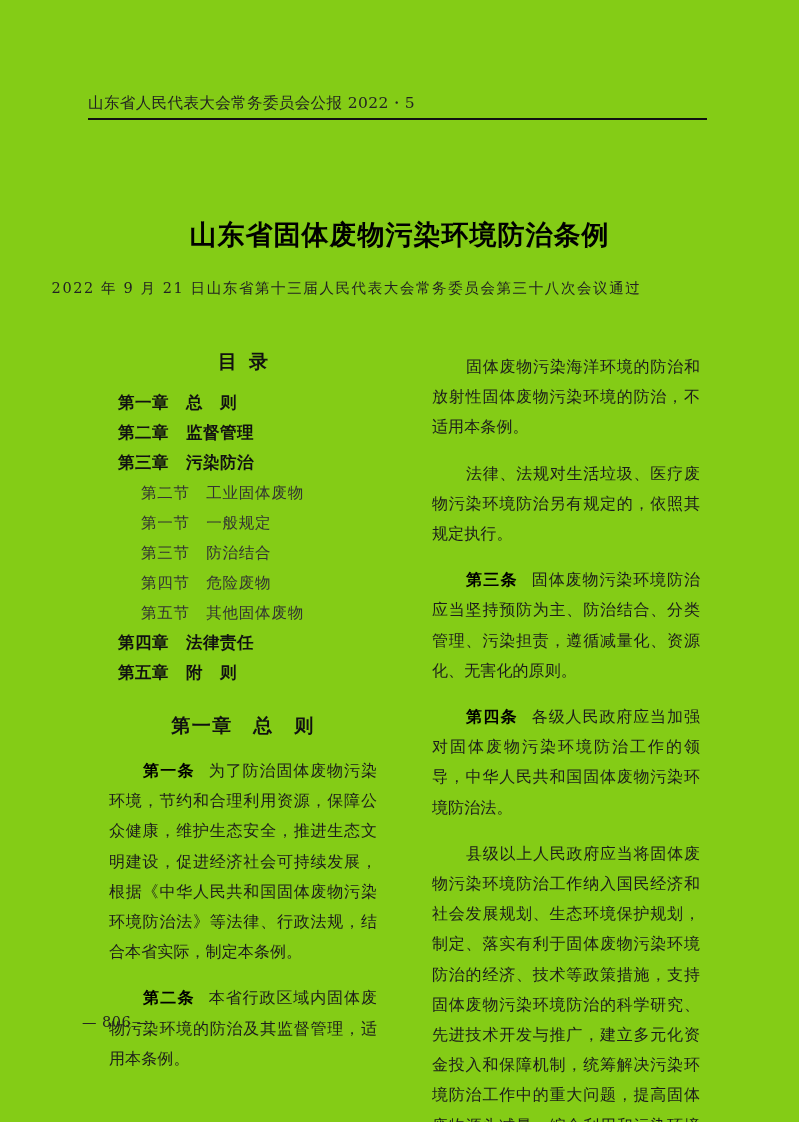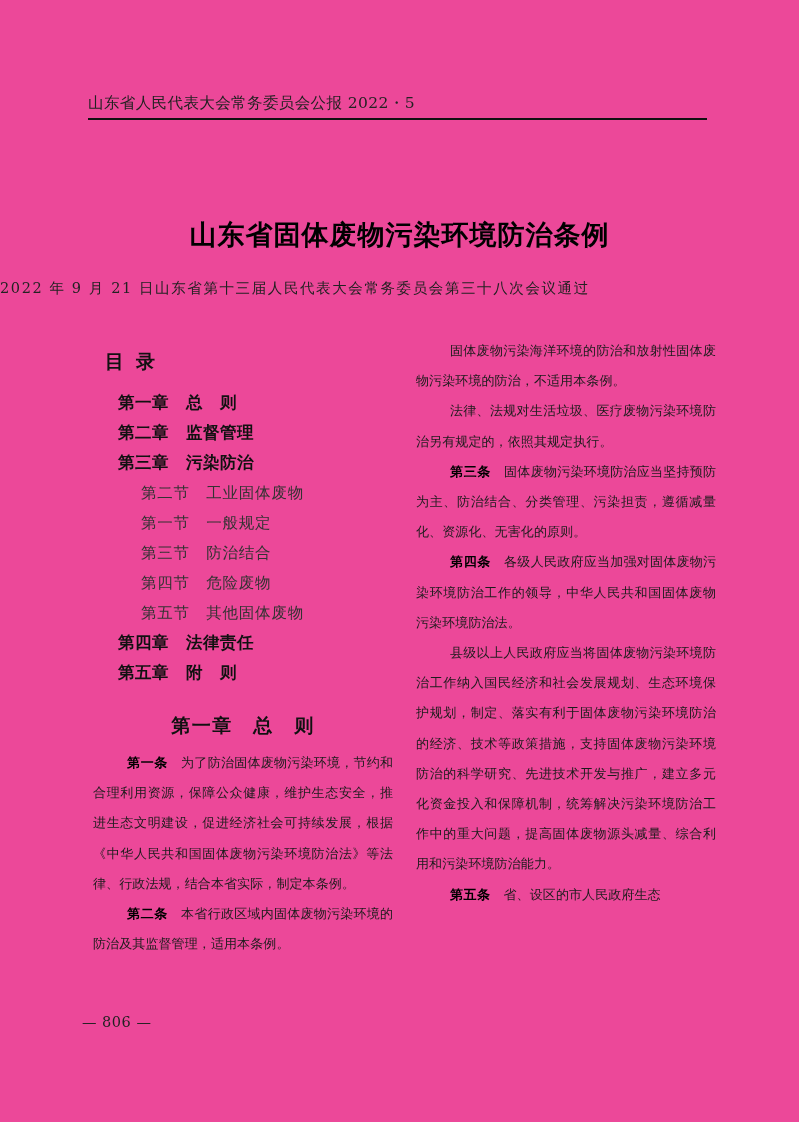--- a/index.html
+++ b/index.html
@@ -4,21 +4,21 @@
 <style>
   html, body {
     margin: 0;
     padding: 0;
     background: #ffffff;
   }
   .page {
     position: relative;
     width: 799px;
     height: 1122px;
-    background: #ec4899;
+    background: #84cc16;
     margin: 0 auto;
     overflow: hidden;
     font-family: "DejaVu Serif", "Liberation Serif", serif;
     color: #1a1a1a;
   }
 
   
   .header {
     position: absolute;
     left: 88px;
@@ -52,39 +52,40 @@
     font-size: 27px;
     line-height: 34px;
     letter-spacing: 1px;
     color: #000000;
   }
   .doc-subtitle {
     position: absolute;
     left: 0;
     top: 277px;
     width: 693px;
+    text-align: center;
     font-family: "DejaVu Serif", "Liberation Serif", serif;
     font-size: 14.5px;
     line-height: 22px;
     letter-spacing: 1.6px;
     color: #222222;
   }
 
   
   .col {
     position: absolute;
     top: 336px;
     width: 300px;
   }
   .col-left  { left: 93px; }
   .col-right { left: 416px; }
 
   
   .toc-heading {
-    text-align: left;
+    text-align: center;
     font-weight: bold;
     font-size: 19px;
     line-height: 30px;
     letter-spacing: 12px;
     text-indent: 12px;
     margin: 10px 0 12px 0;
     color: #111111;
   }
   .toc-list { margin: 0; padding: 0; }
   .toc-chapter {
@@ -112,26 +113,26 @@
     font-size: 19px;
     line-height: 30px;
     letter-spacing: 1.5px;
     margin: 22px 0 8px 0;
     color: #111111;
     white-space: pre;
   }
 
   
   .para {
-    font-size: 13px;
+    font-size: 16px;
     line-height: 30.2px;
     text-align: justify;
     text-align-last: left;
     text-justify: inter-ideograph;
-    margin: 0;
+    margin: 16px;
     color: #1c1c1c;
     letter-spacing: 0.1px;
   }
   .para.indent { text-indent: 34px; }
   .art-no {
     font-weight: bold;
     color: #000000;
     letter-spacing: 0.5px;
   }
   .art-gap { display: inline-block; width: 13px; }

